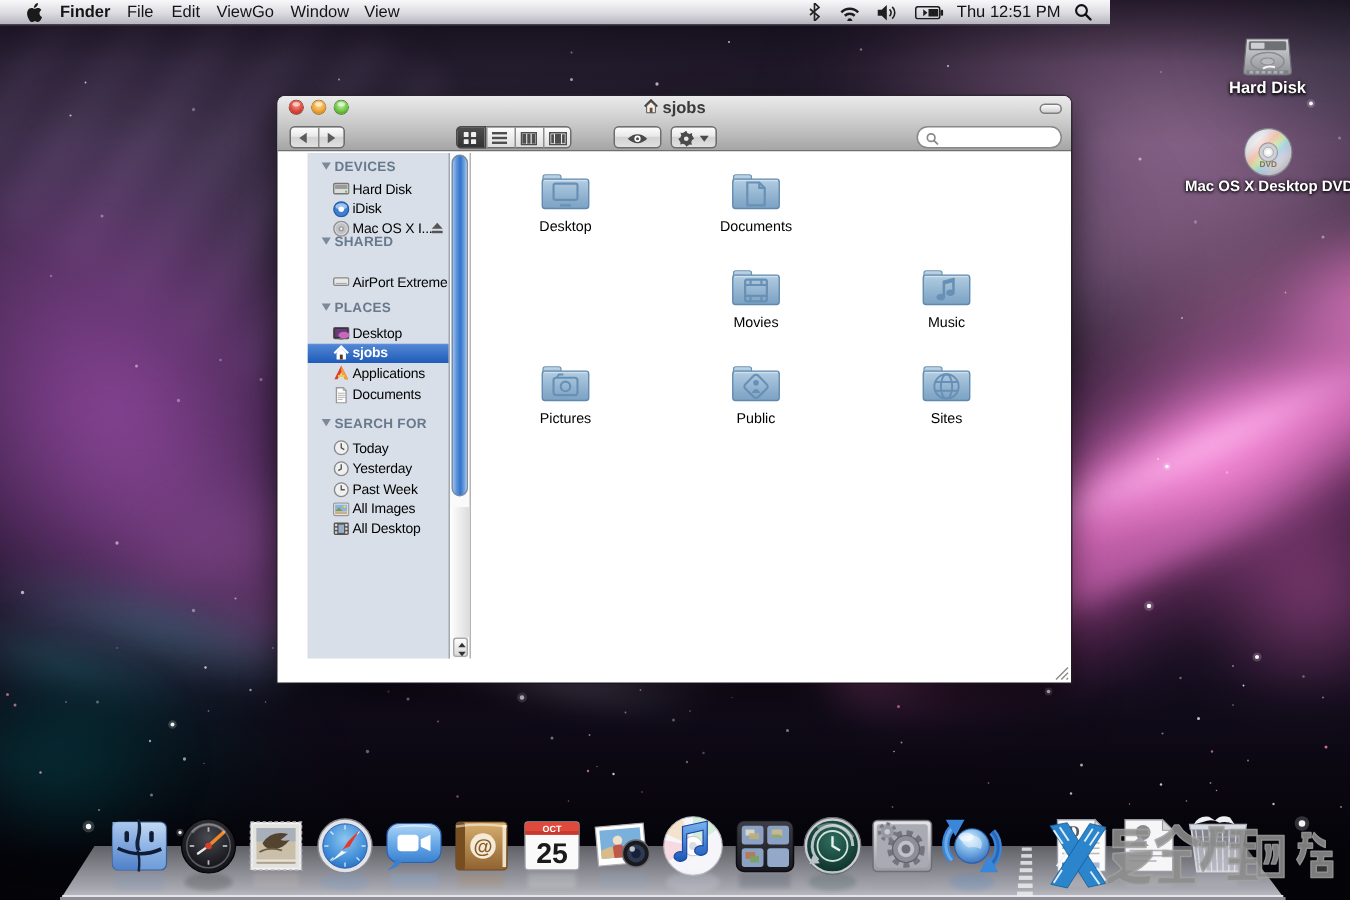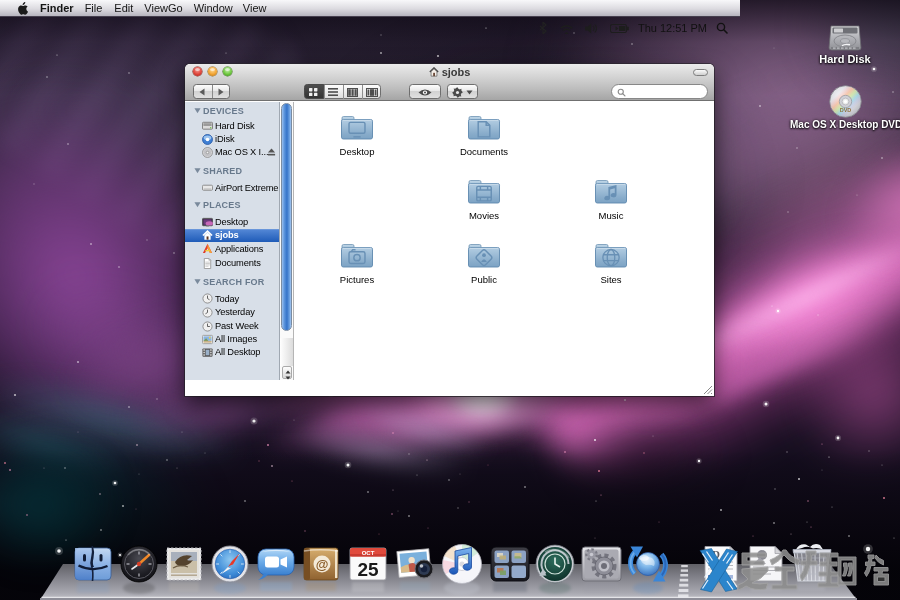--- a/index.html
+++ b/index.html
@@ -8,32 +8,32 @@
 #wall { position:absolute; inset:0; overflow:hidden; }
 .wl { position:absolute; }
 
 
 #menubar { position:absolute; left:0; top:0; width:740px; height:17px;
   background:linear-gradient(#f8f8fa 0%, #dcdbe0 55%, #b6b4be 100%);
   border-bottom:1px solid #453f4e; z-index:50;
   display:flex; align-items:center; font-size:11px; color:#141414; }
 #menubar .mi { margin-left:19px; }
 #menubar .mi.b { font-weight:bold; }
-#menubar .right { position:absolute; right:0; top:0; height:16px; display:flex; align-items:center;margin-top:20px; }
+#menubar .right { position:absolute; right:0; top:0; height:16px; display:flex; align-items:center; }
 #menubar .right svg { display:block; }
 #menubar .clock { font-size:11px; margin:0 9px 0 9px; color:#111; }
 
 
 .dicon { position:absolute; text-align:center; z-index:5; }
 .dicon .lbl { color:#fff; font-weight:bold; font-size:11px;
   text-shadow:0 1px 2px rgba(0,0,0,0.95), 0 0 3px rgba(0,0,0,0.85);
   margin-top:1px; white-space:nowrap; }
 
 
-#win { position:absolute; left:185px; top:64px; width:529px; height:332px; z-index:10;
+#win { position:absolute; left:185px; top:64px; width:529px; height:391px; z-index:10;
   border-radius:5px 5px 0 0;
   box-shadow:0 10px 22px rgba(0,0,0,0.6), 0 0 0 1px rgba(45,42,50,0.7);
   background:#fff; }
 #topchrome { position:absolute; left:0; top:0; right:0; height:37px; border-radius:5px 5px 0 0;
   background:linear-gradient(#ebebeb 0%, #d2d2d2 38%, #bcbcbc 70%, #a5a5a5 100%);
   border-bottom:1px solid #707070; }
 .tl { position:absolute; top:3px; width:9px; height:9px; border-radius:50%; }
 .tl i { position:absolute; left:2px; top:1px; width:5px; height:3px; border-radius:50%;
   background:rgba(255,255,255,0.55); }
 #wtitle { position:absolute; top:2px; left:0; right:0; text-align:center; font-size:11px;
@@ -42,21 +42,21 @@
   background:linear-gradient(#fbfbfb,#cfcfcf); border:1px solid #7e7e7e; }
 
 
 .cap { position:absolute; top:20px; height:15px; border-radius:3.5px;
   background:linear-gradient(#fdfdfd 0%, #e8e8e8 45%, #d2d2d2 50%, #e0e0e0 100%);
   border:1px solid #6e6e6e; }
 #searchbox { position:absolute; left:426px; top:20px; width:97px; height:15px; border-radius:8px;
   background:#fff; border:1px solid #888; }
 
 
-#wbody { position:absolute; left:0; top:38px; right:0; bottom:16px; display:flex; }
+#wbody { position:absolute; left:0; top:38px; right:0; bottom:16px; display:flex;padding-left:20px; }
 #sidebar { width:95px; background:#d8dfe8; border-right:1px solid #a0a8b2; position:relative;
   font-size:10px; overflow:hidden; }
 #sscroll { width:14px; background:#fafafa; border-right:1px solid #b5b5b5; position:relative; }
 #content { flex:1; background:#fff; position:relative; }
 #statusbar { position:absolute; left:0; bottom:0; right:0; height:16px;
   background:linear-gradient(#d8d8d8,#b2b2b2); border-top:1px solid #8a8a8a;
   text-align:center; font-size:9.5px; color:#2e2e2e; line-height:15px; }
 
 .srow { position:absolute; left:0; width:95px; height:13px; line-height:13px; white-space:nowrap; color:#000; }
 .srow .ic { position:absolute; left:17px; top:1px; width:11px; height:11px; }
@@ -479,21 +479,21 @@
             <circle cx="6" cy="6" r="5.4" fill="none" stroke="#909092"></circle>
             <circle cx="6" cy="6" r="4" fill="#c2c2c6"></circle>
             <circle cx="6" cy="6" r="1.4" fill="#f2f2f2" stroke="#999"></circle>
           </svg>
           <span class="txt">Mac OS X I...</span>
         <svg style="position:absolute; right:4px; top:2px;" width="9" height="9" viewBox="0 0 10 10">
             <path d="M5 0.5 L9 5 L1 5z" fill="#555"></path>
             <rect x="1" y="6.5" width="8" height="1.8" fill="#555"></rect>
           </svg>
         </div>
-      <div class="shead" style="top:63px"><svg width="7" height="7" viewBox="0 0 8 8" style="margin-right:2px">
+      <div class="shead" style="top:53px"><svg width="7" height="7" viewBox="0 0 8 8" style="margin-right:2px">
             <path d="M0.5 1.5 L7.5 1.5 L4 7z" fill="#7a8a9c"></path>
           </svg>SHARED</div>
       <div class="srow" style="top:79px">
           <svg class="ic" viewBox="0 0 12 12">
             <rect x="0.5" y="3.5" width="11" height="5.5" rx="1.2" fill="#e8e8e8" stroke="#888"></rect>
             <rect x="2" y="7.2" width="8" height="0.9" fill="#aaa"></rect>
           </svg>
           <span class="txt">AirPort Extreme</span>
         </div>
       <div class="shead" style="top:96.5px"><svg width="7" height="7" viewBox="0 0 8 8" style="margin-right:2px">

